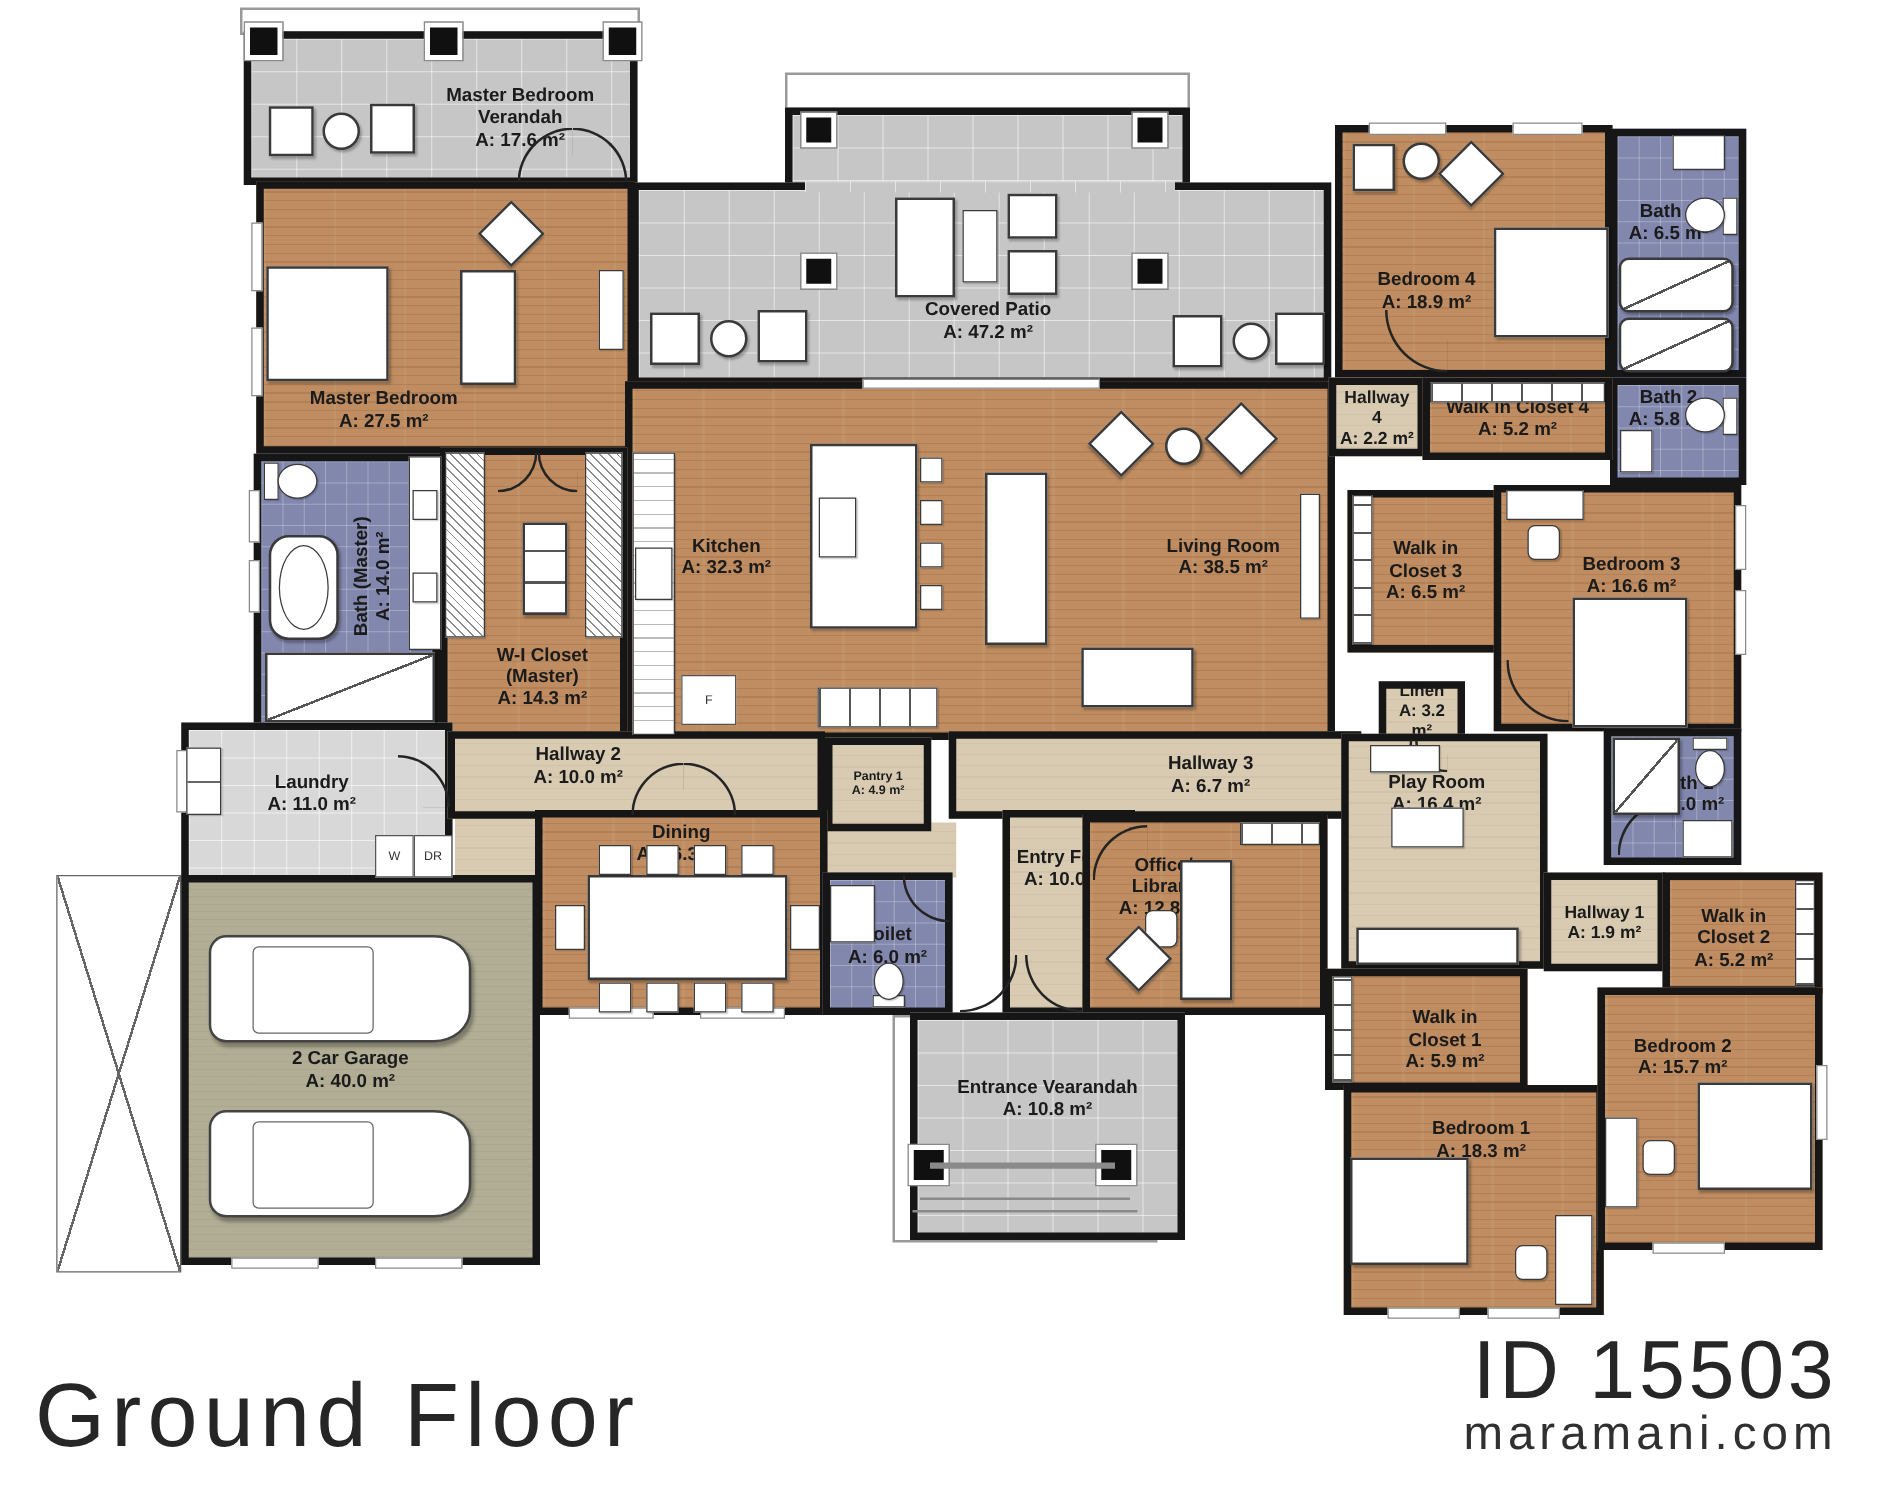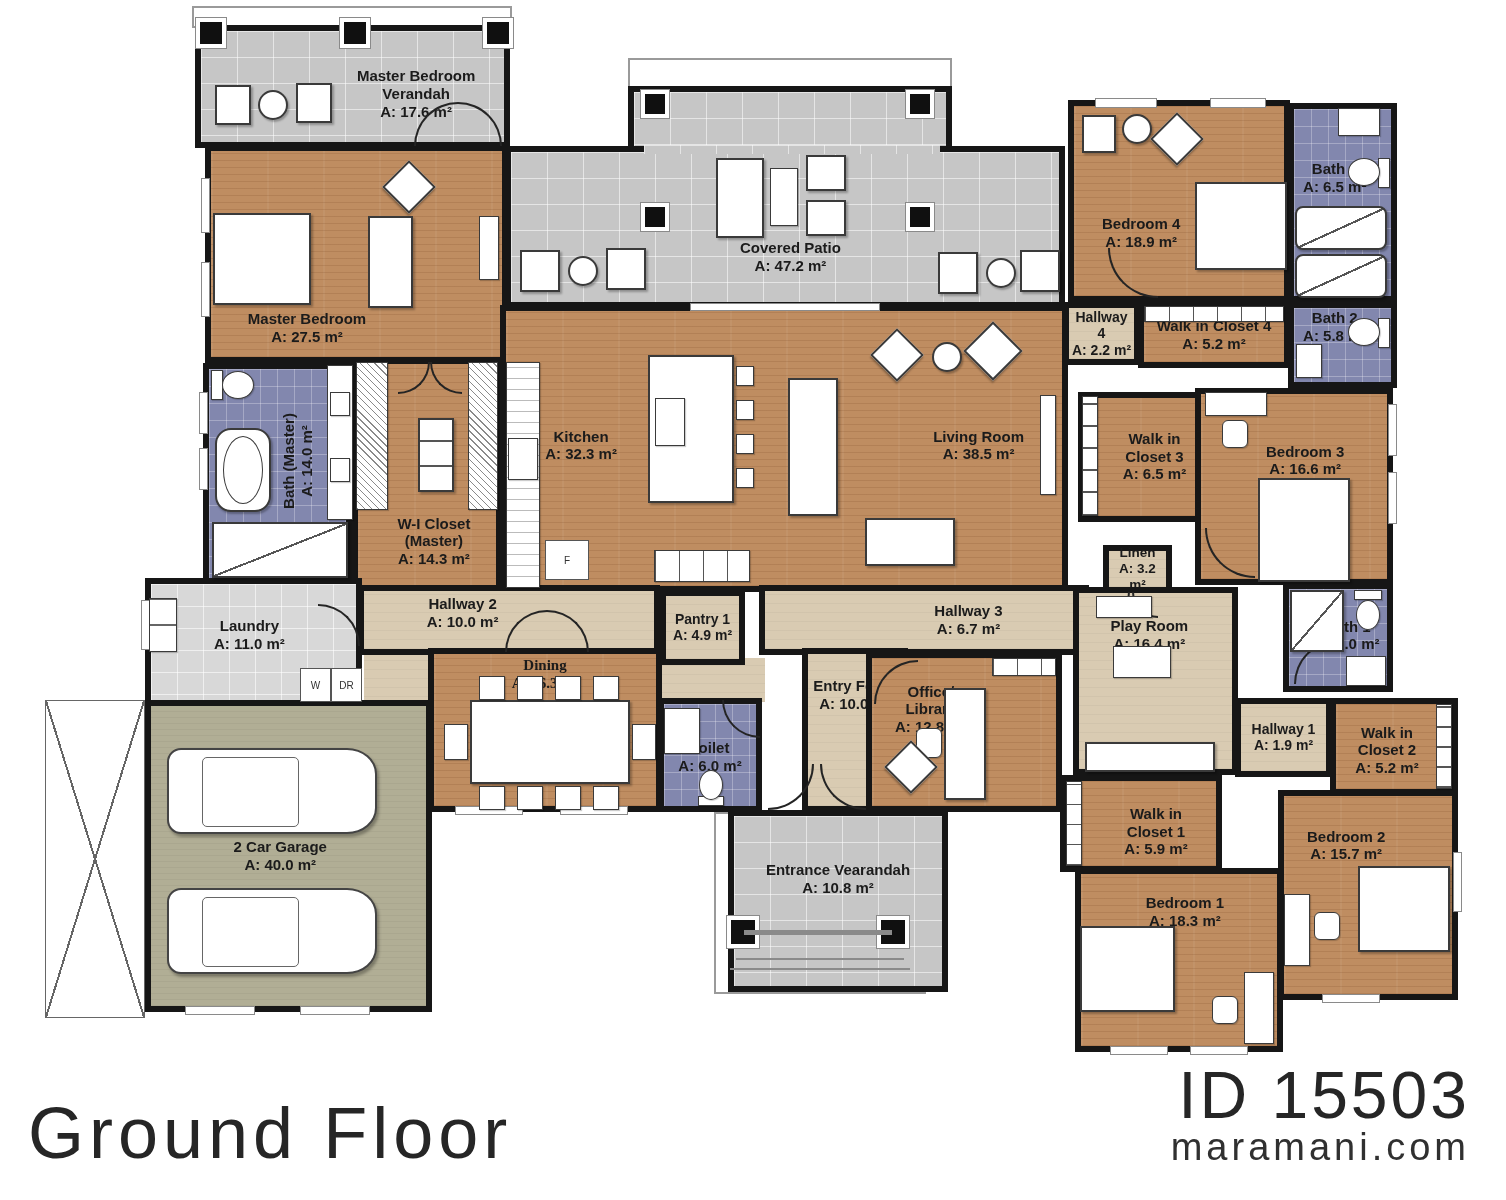--- a/index.html
+++ b/index.html
@@ -153,21 +153,21 @@
   </div>
 
   <div class="room wood" style="left:352px;top:358px;width:150px;height:234px;">
     <div class="lbl" style="left:55%;top:80%;width:92px;">
       <span class="nm">W-I Closet (Master)</span>
       <span class="ar">A: 14.3 m²</span>
     </div>
   </div>
 
   <div class="room wood" style="left:1078px;top:392px;width:125px;height:130px;">
-    <div class="lbl" style="width:78px;margin-left:14px;">
+    <div class="lbl" style="width:78px;">
       <span class="nm">Walk in Closet 3</span>
       <span class="ar">A: 6.5 m²</span>
     </div>
   </div>
 
   <div class="room wood" style="left:1195px;top:388px;width:198px;height:197px;">
     <div class="lbl" style="left:56%;top:36%;">
       <span class="nm">Bedroom 3</span>
       <span class="ar">A: 16.6 m²</span>
     </div>
@@ -191,21 +191,21 @@
   <div class="patch beige" style="left:662px;top:658px;width:103px;height:44px;z-index:0;"></div>
 
   <div class="room beige" style="left:358px;top:585px;width:302px;height:70px;">
     <div class="lbl" style="left:34%;top:38%;">
       <span class="nm">Hallway 2</span>
       <span class="ar">A: 10.0 m²</span>
     </div>
   </div>
 
   <div class="room beige" style="left:660px;top:590px;width:85px;height:75px;">
-    <div class="lbl" style="font-size:14px;">
+    <div class="lbl" style="font-size:10px;">
       <span class="nm">Pantry 1</span>
       <span class="ar">A: 4.9 m²</span>
     </div>
   </div>
 
   <div class="room beige" style="left:759px;top:585px;width:330px;height:70px;">
     <div class="lbl" style="left:64%;top:50%;">
       <span class="nm">Hallway 3</span>
       <span class="ar">A: 6.7 m²</span>
     </div>
@@ -219,21 +219,21 @@
   </div>
 
   <div class="room blue" style="left:1283px;top:583px;width:110px;height:109px;">
     <div class="lbl" style="left:60%;top:48%;">
       <span class="nm">Bath 1</span>
       <span class="ar">A: 5.0 m²</span>
     </div>
   </div>
 
   <div class="room wood" style="left:428px;top:648px;width:234px;height:164px;">
-    <div class="lbl" style="left:50%;top:14%;font-family:Liberation Serif, serif;">
+    <div class="lbl" style="left:50%;top:14%;">
       <span class="nm">Dining</span>
       <span class="ar">A: 16.3 m²</span>
     </div>
   </div>
 
   <div class="room blue" style="left:658px;top:698px;width:104px;height:114px;">
     <div class="lbl" style="top:52%;">
       <span class="nm">Toilet</span>
       <span class="ar">A: 6.0 m²</span>
     </div>

